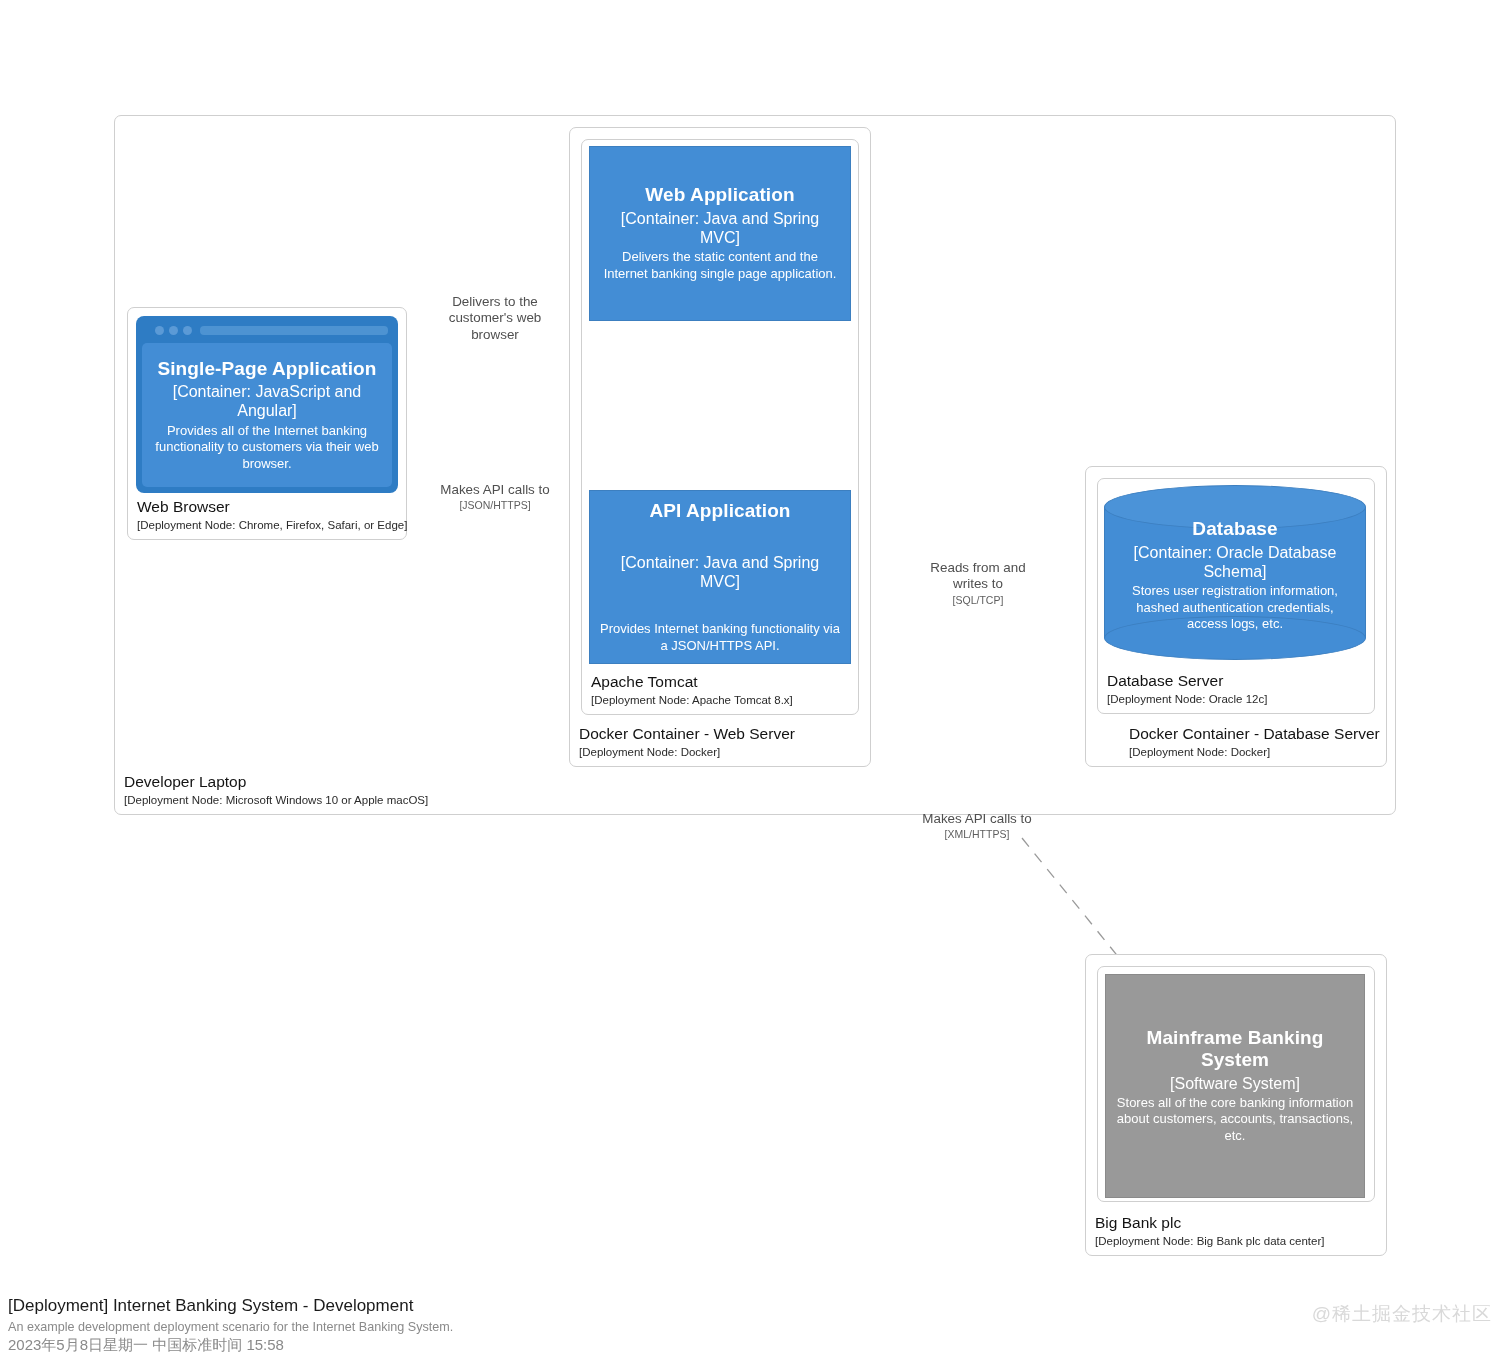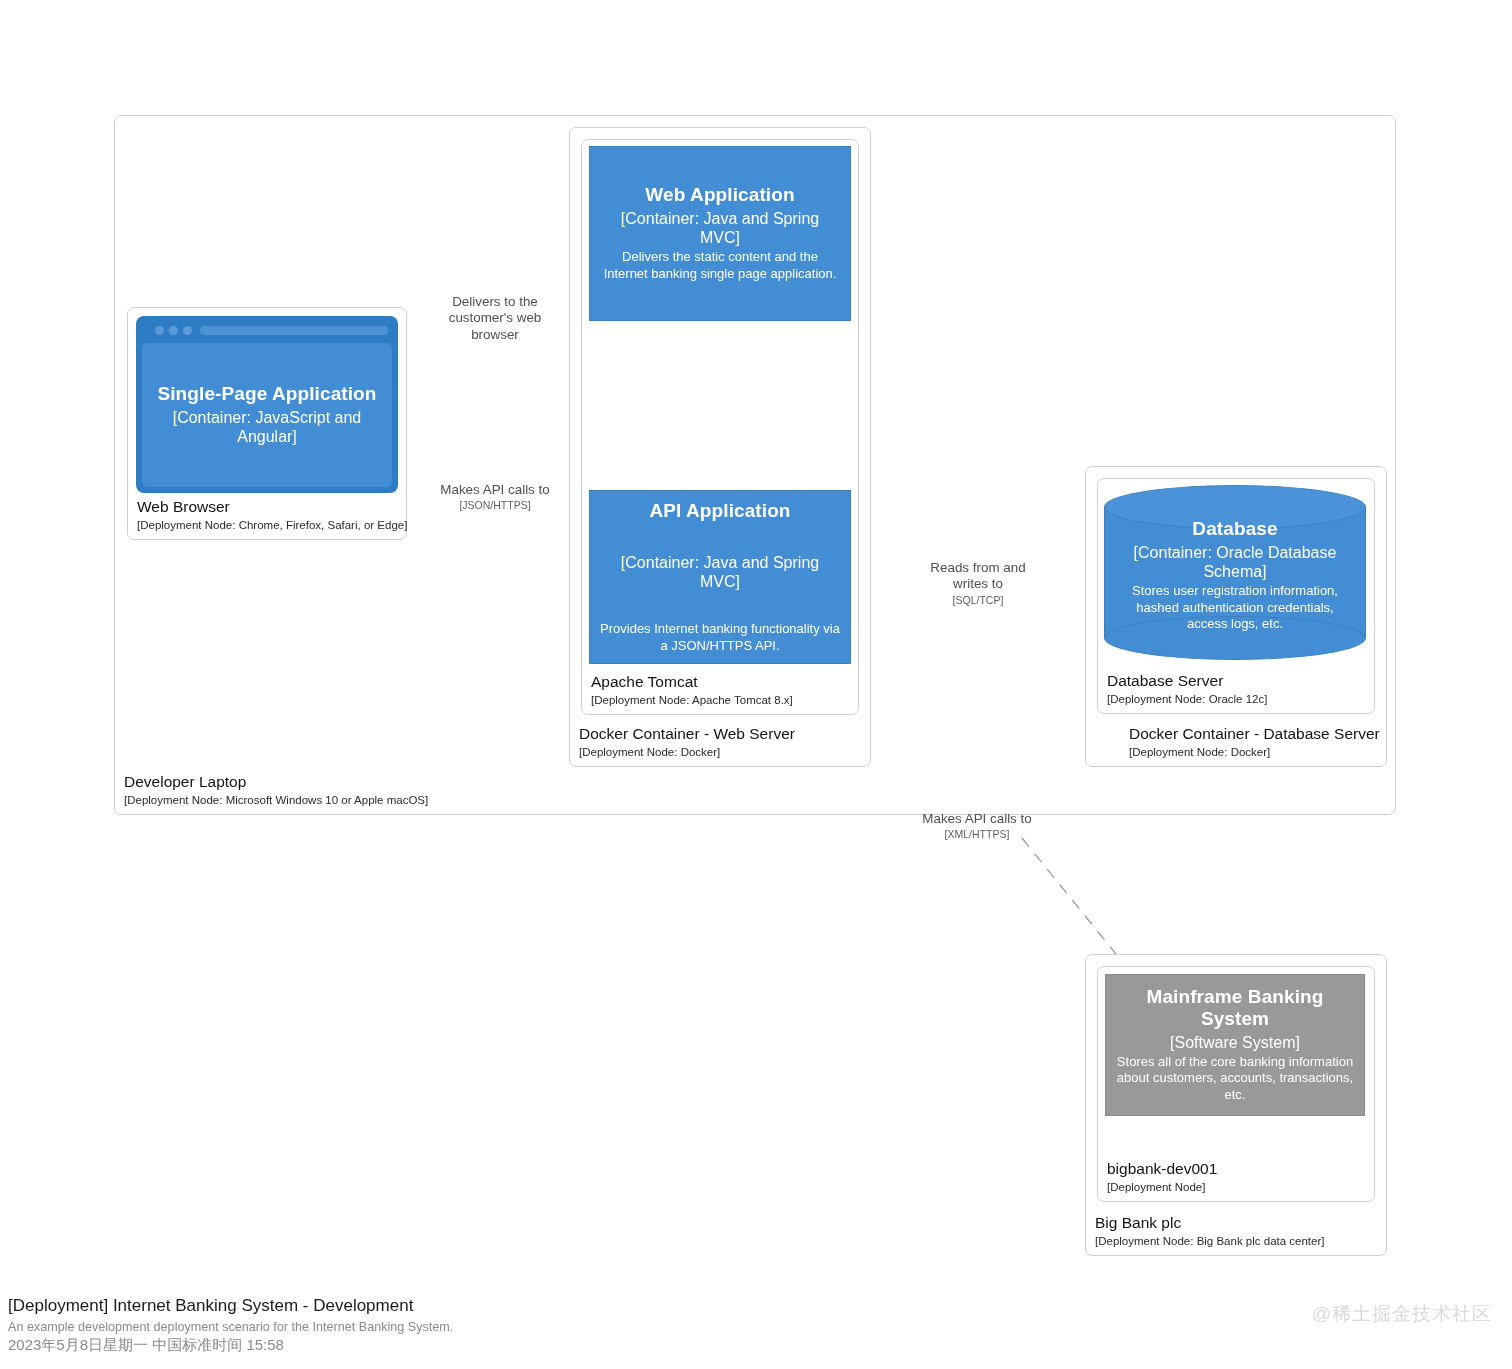--- a/index.html
+++ b/index.html
@@ -246,20 +246,21 @@
   <div class="browser" style="left:136px; top:316px; width:262px; height:177px;">
     <div class="browser-chrome">
       <span class="dot"></span>
       <span class="dot"></span>
       <span class="dot"></span>
       <span class="addr"></span>
     </div>
     <div class="browser-screen">
       <div class="elem-name">Single-Page Application</div>
       <div class="elem-tech">[Container: JavaScript and Angular]</div>
+      <div class="elem-desc">Provides all of the Internet banking functionality to customers via their web browser.</div>
     </div>
   </div>
 
   <div class="dnode" style="left:569px; top:127px; width:302px; height:640px;">
     <div class="dnode-label" style="bottom:7px;">
       <div class="dnode-title">Docker Container - Web Server</div>
       <div class="dnode-tech">[Deployment Node: Docker]</div>
     </div>
   </div>
 
@@ -314,21 +315,21 @@
     </div>
   </div>
 
   <div class="dnode" style="left:1097px; top:966px; width:278px; height:236px;">
     <div class="dnode-label" style="bottom:7px;">
       <div class="dnode-title">bigbank-dev001</div>
       <div class="dnode-tech">[Deployment Node]</div>
     </div>
   </div>
 
-  <div class="elem system-box" style="left:1105px; top:974px; width:260px; height:142px;">
+  <div class="elem system-box" style="left:1105px; top:974px; width:260px; height:224px;">
     <div class="elem-name">Mainframe Banking System</div>
     <div class="elem-tech">[Software System]</div>
     <div class="elem-desc">Stores all of the core banking information about customers, accounts, transactions, etc.</div>
   </div>
 
   <div class="rel" style="left:427px; top:294px; width:136px;">
     <div class="rel-text">Delivers to the customer's web browser</div>
     <div class="rel-tech"></div>
   </div>
 

